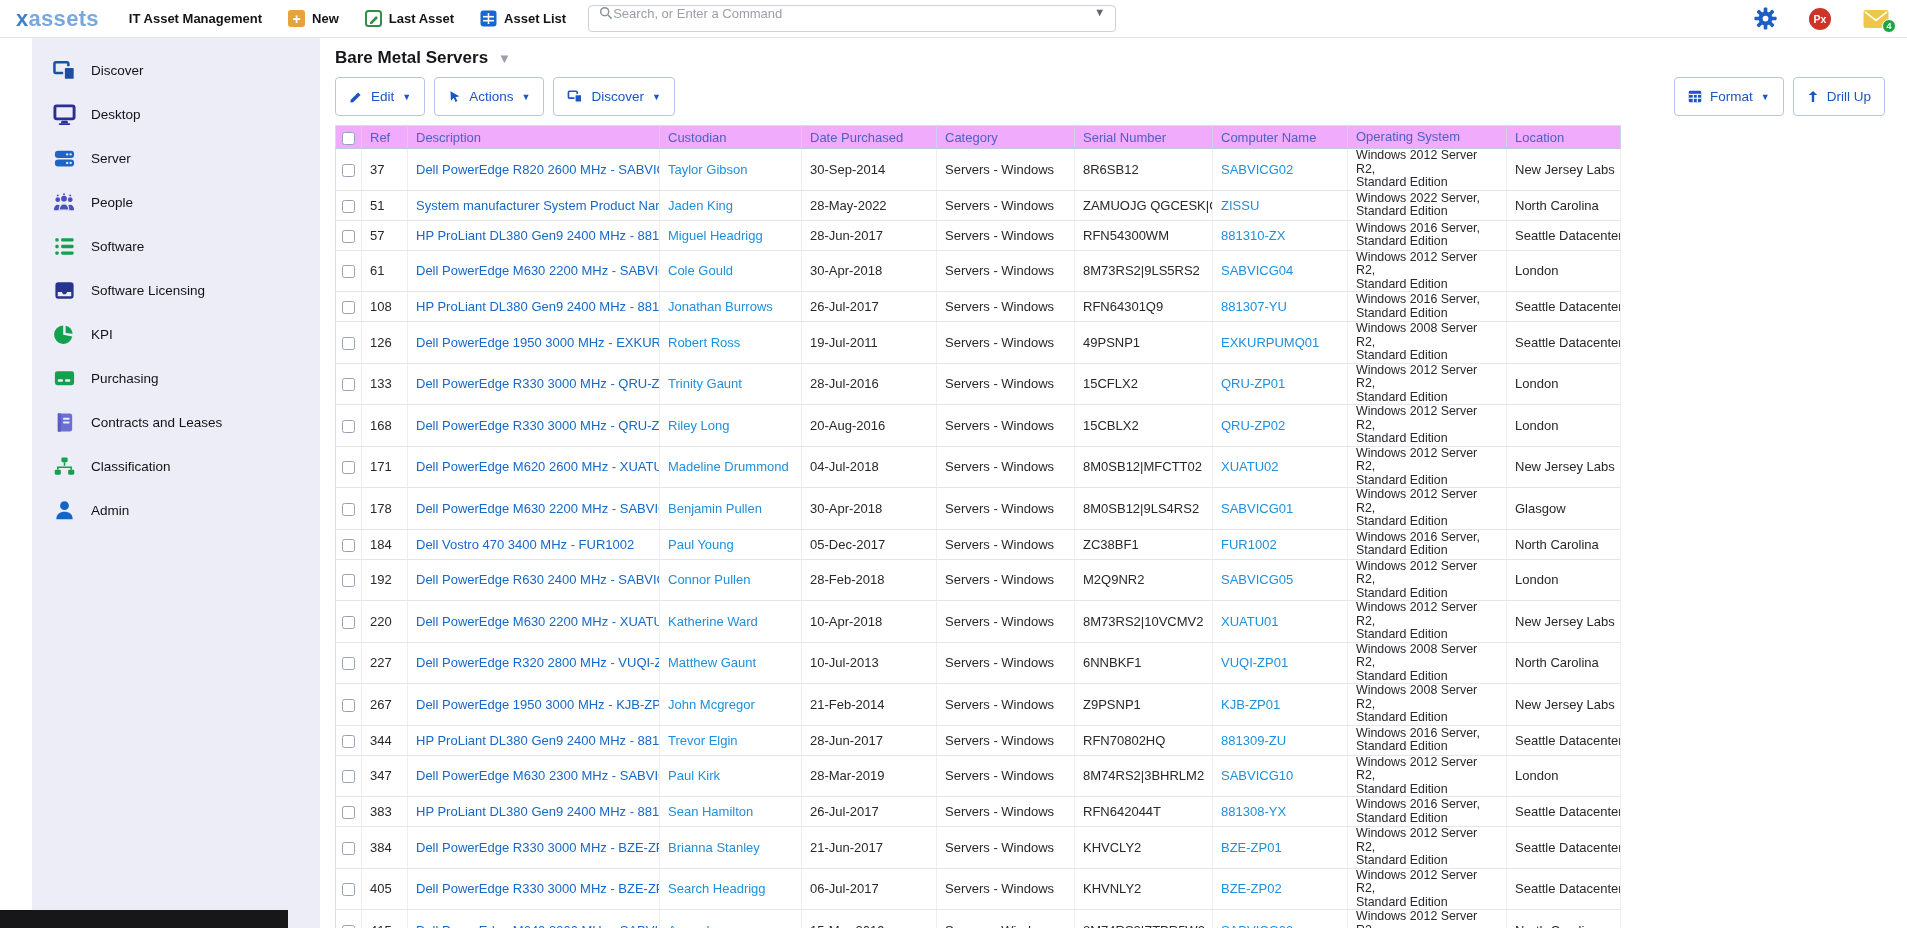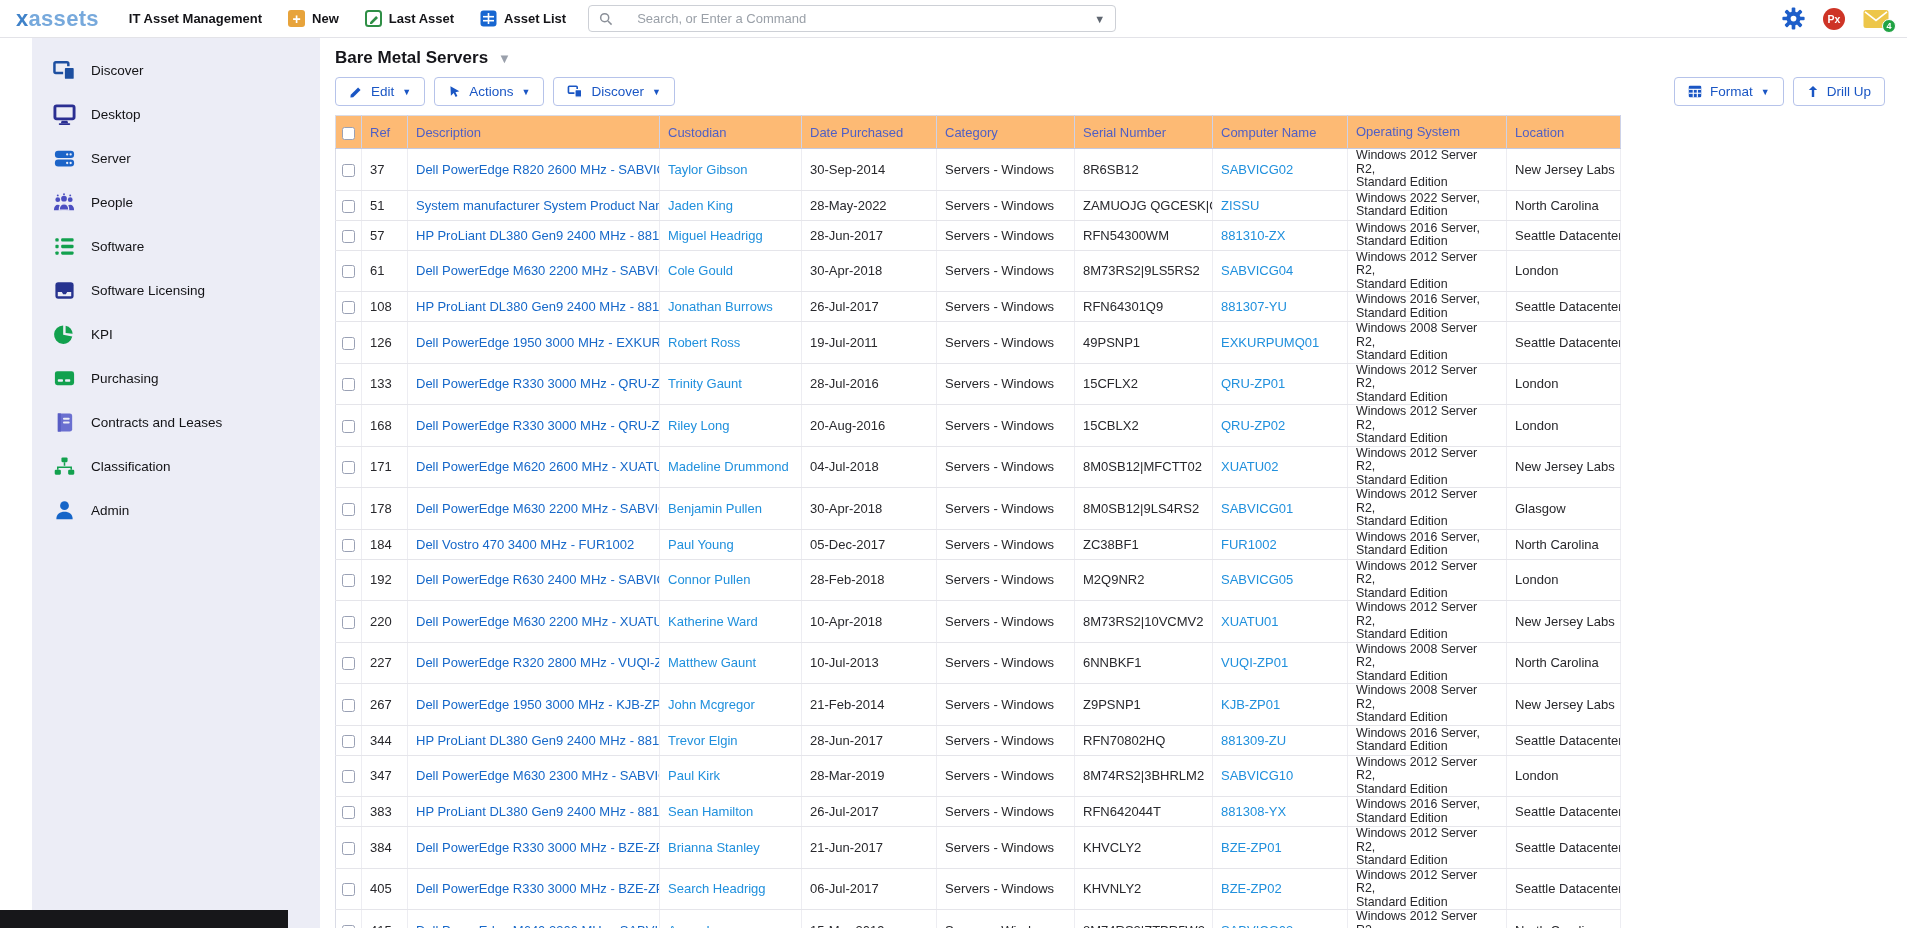--- a/index.html
+++ b/index.html
@@ -13,55 +13,55 @@
   .logo { font-size:22px; font-weight:600; letter-spacing:.3px; line-height:1; cursor:pointer; }
   .logo .lx { color:#3f82c9; }
   .logo .lrest { color:#77a9dc; }
   .appname { margin-left:30px; font-size:13px; font-weight:700; color:#141418; }
   .tb-item { display:flex; align-items:center; gap:7px; margin-left:26px;
     font-size:13px; font-weight:700; color:#141418; cursor:pointer; }
   .tb-item:first-of-type { margin-left:44px; }
   .newicon { width:17px; height:17px; background:#e7a33b; border-radius:3px; color:#fff;
     font-weight:700; font-size:14px; display:flex; align-items:center; justify-content:center; line-height:1; }
   .search { margin-left:22px; width:528px; height:27px; border:1px solid #cdd0d6; border-radius:4px;
-    display:flex; align-items:center; padding:0 10px; gap:24px; background:#fff; }
+    display:flex; align-items:flex-start; padding:0 10px; gap:0; background:#fff; }
   .search input { border:none; outline:none; flex:1; font-size:13px; color:#333; background:transparent; }
   .search input::placeholder { color:#9aa0a8; }
   .schev { color:#5f6670; font-size:11px; cursor:pointer; }
-  .top-right { margin-left:auto; display:flex; align-items:center; gap:18px; }
+  .top-right { margin-left:auto; display:flex; align-items:center; gap:32px; }
   .pxbadge { width:22px; height:22px; border-radius:50%; background:#ce3426; color:#fff;
     font-size:10.5px; font-weight:700; display:flex; align-items:center; justify-content:center; cursor:pointer; }
   .mail { position:relative; cursor:pointer; display:flex; }
   .mailbadge { position:absolute; right:-7px; bottom:-4px; width:14px; height:14px; border-radius:50%;
     background:#21a344; color:#fff; font-size:9px; font-weight:700; display:flex; align-items:center;
     justify-content:center; border:1.5px solid #fff; }
 
   
   .layout { display:flex; height:890px;margin-left:32px; }
   .sidebar { width:288px; background:#ecedf6; padding-top:10px; flex:none; }
   .side-item { display:flex; align-items:center; gap:15px; padding:10px 20px;
     font-size:13.5px; color:#131316; cursor:pointer; }
   .side-icon { width:24px; height:24px; display:flex; align-items:center; justify-content:center; flex:none; }
 
   .content { flex:1; background:#fff; display:flex; flex-direction:column;
     padding:10px 0 0 15px; position:relative; }
   .title-row { display:flex; align-items:center; gap:10px; }
   .page-title { font-size:17px; font-weight:700; color:#15151a; }
   .title-chev { color:#9aa0ab; font-size:13px; cursor:pointer; }
   .btn-row { display:flex; align-items:center; margin-top:9px; gap:9px; padding-right:22px; }
-  .btn { display:inline-flex; align-items:center; gap:8px; height:29px; padding:0 13px;
+  .btn { display:inline-flex; align-items:center; gap:8px; height:39px; padding:0 13px;
     border:1px solid #b6c3ea; border-radius:4px; background:#fff; color:#1a56c4;
     font-size:13.5px; font-weight:500; cursor:pointer; white-space:nowrap; }
   .btn .chev { font-size:9px; color:#1a56c4; }
   .spacer { flex:1; }
 
   
   #grid { border-collapse:collapse; table-layout:fixed; width:1286px; margin-top:9px;
     font-size:13px; border:1px solid #dadce6; }
-  #grid th { height:33px; background:#fdba74; color:#4f5fc5; font-weight:400; text-align:left;
+  #grid th { height:23px; background:#f0abfc; color:#4f5fc5; font-weight:400; text-align:left;
     padding:0 8px; border-right:1px solid #cdd2e8; border-bottom:1px solid #c3c8e0;
     overflow:hidden; white-space:nowrap; font-size:13px; cursor:pointer; }
   #grid td { height:30px; padding:0 8px; border-right:1px solid #ededf2; border-bottom:1px solid #e5e5ea;
     color:#28282c; overflow:hidden; white-space:nowrap; vertical-align:middle; }
   #grid .cb-col { padding:0; text-align:center; width:26px; }
   .cb { display:inline-block; width:13px; height:13px; border:1px solid #9aa1b5; border-radius:2.5px;
     background:#fff; vertical-align:middle; cursor:pointer; }
   .lnk { color:#2090dd; cursor:pointer; }
   .lnk.d { color:#1668c9; }
   .c-os { white-space:normal !important; font-size:12.4px; line-height:13.5px; }

